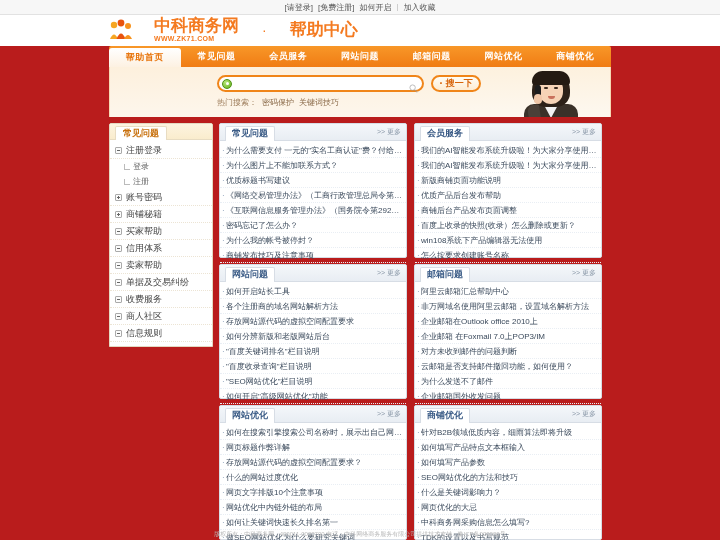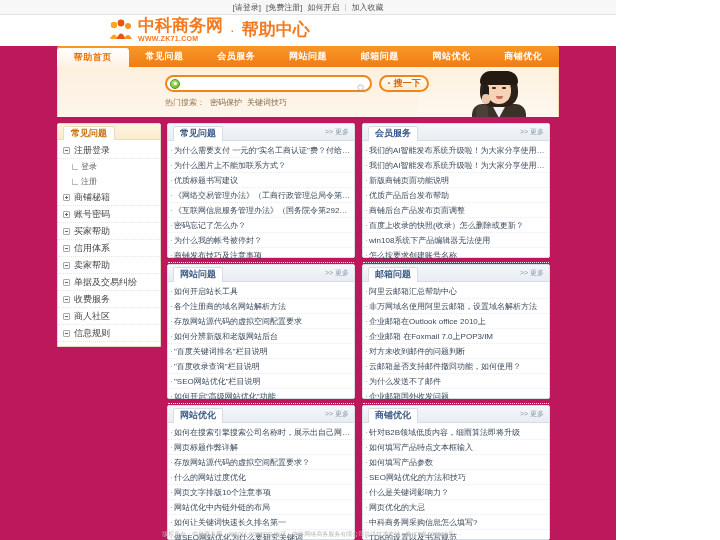--- a/index.html
+++ b/index.html
@@ -2,21 +2,21 @@
 <html><head>
 <meta charset="utf-8">
 <style>
   * { box-sizing: border-box; margin: 0; padding: 0; }
   html, body {
     width: 720px; height: 540px;
     font-family: "Liberation Sans", "DejaVu Sans", sans-serif;
     background: #ffffff;
     overflow: hidden;
   }
-  .page { width: 616px; height: 540px; position: relative; background:#be185d; }
+  .page { width: 720px; height: 540px; position: relative; background:#b91c1c; }
 
   
   .topbar {
     height: 15px; width: 100%;
     background: #f7f7f7;
     border-bottom: 1px solid #e2e2e2;
     display: flex; align-items: center; justify-content: center;
     font-size: 8px; color: #666;
   }
   .topbar .tb-inner { width: 500px; display:flex; justify-content:center; gap:5px; }
@@ -24,21 +24,21 @@
   .topbar .sep { color:#bbb; }
 
   
   .header {
     height: 31px; width: 100%;
     background: #ffffff;
     position: relative;
   }
   .logo-wrap {
     position:absolute; left:108px; top:2px;
-    display:flex; align-items:center; gap:4px;
+    display:flex; align-items:center; gap:20px;
   }
   .logo-mark {
     width: 26px; height: 24px; position: relative; flex:none;
   }
   .logo-text { display:flex; flex-direction:column; line-height:1; }
   .logo-cn {
     font-size: 17px; font-weight: bold; color:#f47a20;
     letter-spacing: 0px; font-family:"DejaVu Sans", sans-serif;
   }
   .logo-url {
@@ -356,25 +356,25 @@
             <div class="side-sub">
               <span class="tick"></span>
               <span>登录</span>
             </div>
             <div class="side-sub">
               <span class="tick"></span>
               <span>注册</span>
             </div>
             <div class="side-item">
               <span class="exp plus"></span>
+              <span>账号密码</span>
+            </div>
+            <div class="side-item">
+              <span class="exp plus"></span>
               <span>商铺秘籍</span>
-            </div>
-            <div class="side-item">
-              <span class="exp plus"></span>
-              <span>账号密码</span>
             </div>
             <div class="side-item">
               <span class="exp"></span>
               <span>买家帮助</span>
             </div>
             <div class="side-item">
               <span class="exp"></span>
               <span>信用体系</span>
             </div>
             <div class="side-item">

